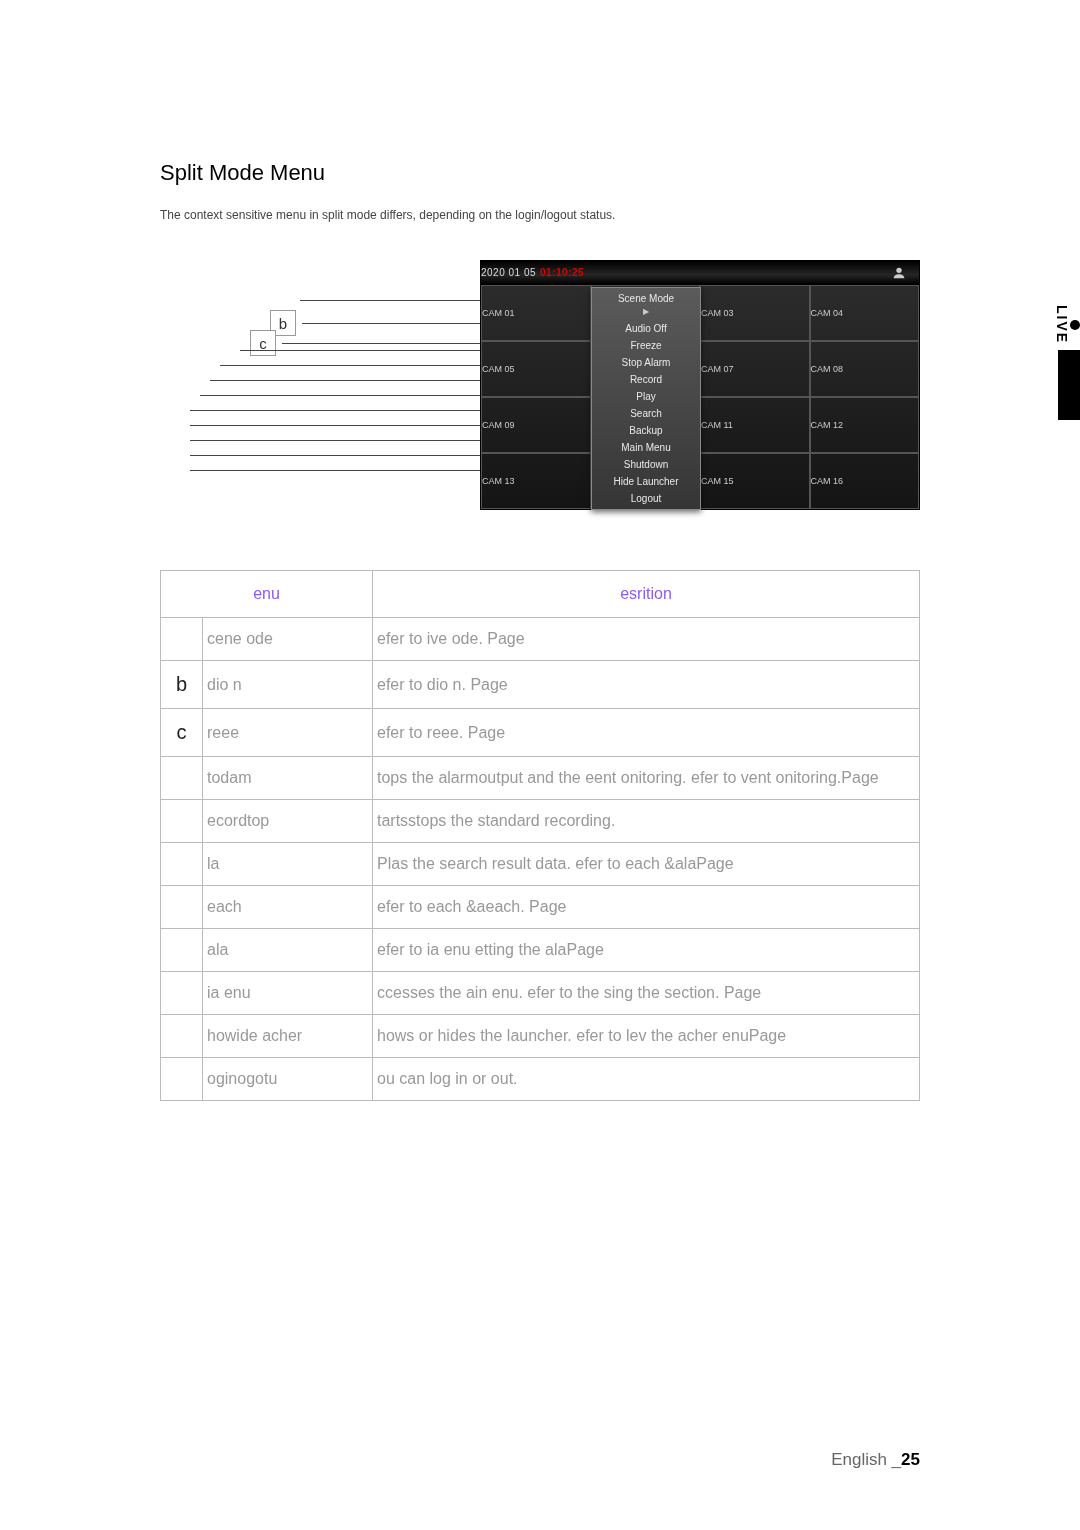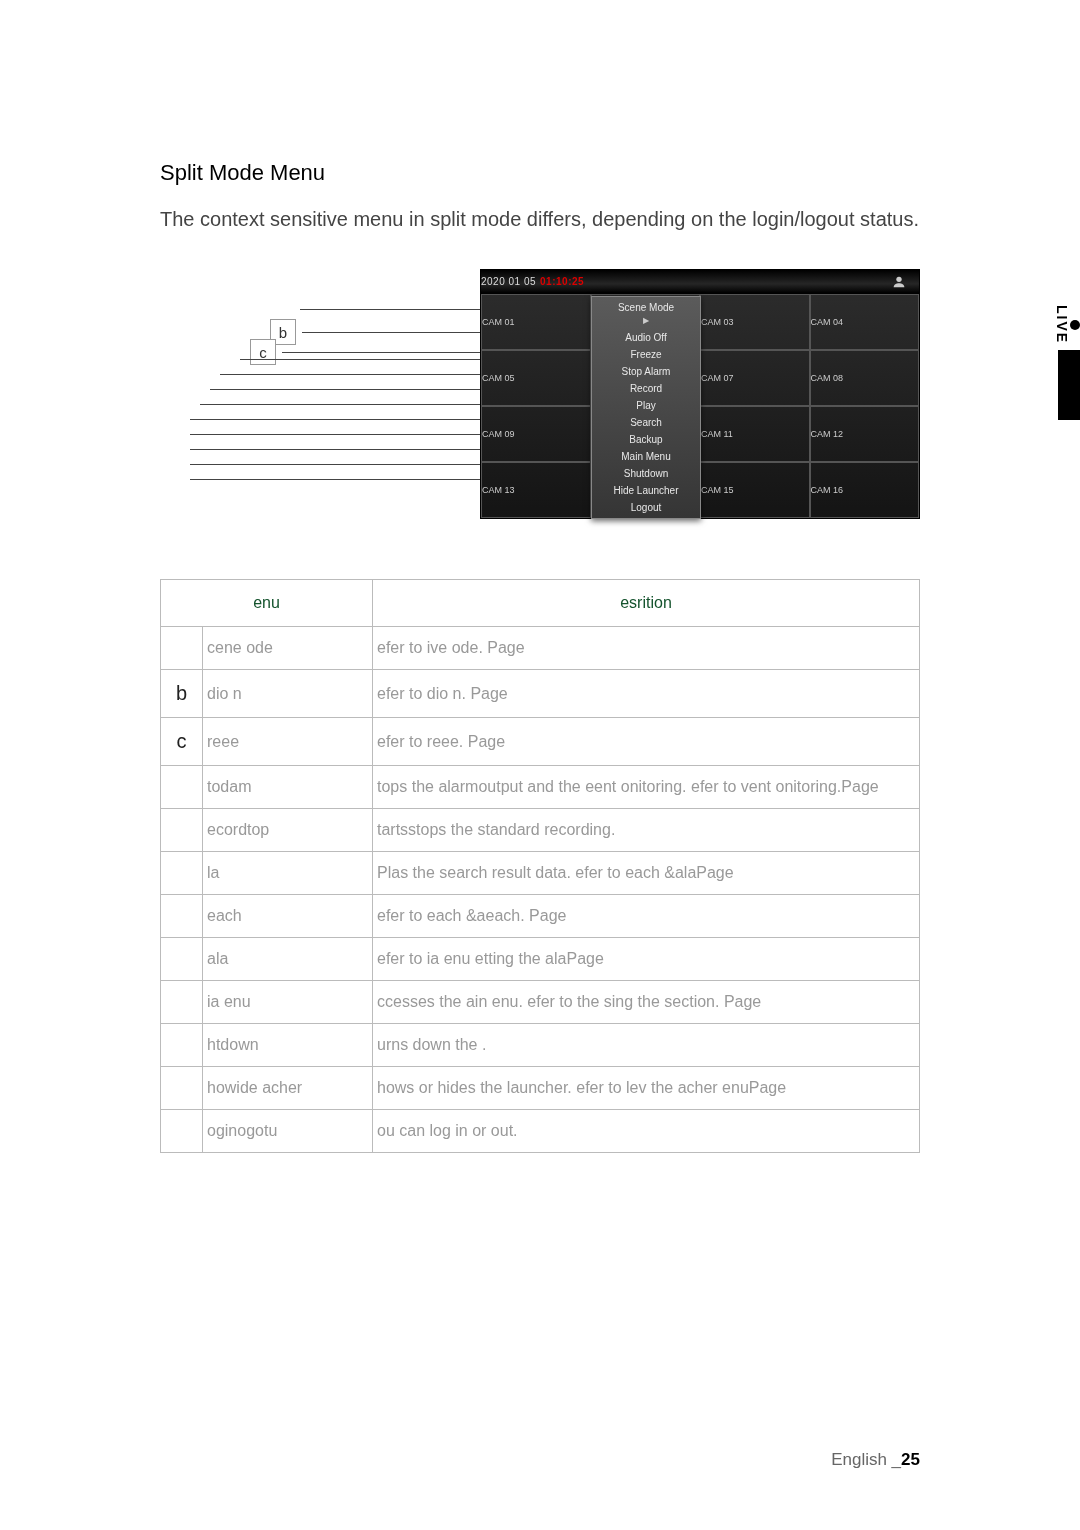--- a/index.html
+++ b/index.html
@@ -14,21 +14,21 @@
     .page {
       padding: 160px 160px 0 160px;
     }
     .heading {
       font-size: 22px;
       font-weight: normal;
       margin-bottom: 22px;
       color: #000;
     }
     .intro {
-      font-size: 20px;
+      font-size: 12px;
       color: #444;
       margin-bottom: 38px;
     }
 
     
     .figure {
       position: relative;
       height: 260px;
       margin-bottom: 50px;
     }
@@ -168,21 +168,21 @@
     }
     table.menu-table th, table.menu-table td {
       border: 1px solid #bbb;
       padding: 12px 4px;
       text-align: left;
       vertical-align: middle;
       font-weight: normal;
     }
     table.menu-table thead th {
       text-align: center;
-      color: #14532d;
+      color: #8b5cf6;
       font-size: 16px;
       padding: 14px;
     }
     table.menu-table td.letter-col {
       width: 42px;
       text-align: center;
       font-size: 20px;
       color: #222;
       border-left: none;
     }
@@ -410,25 +410,20 @@
           <td class="name-col">ala</td>
           <td class="desc-col">efer to ia enu        etting the alaPage</td>
         </tr>
         <tr>
           <td class="letter-col"></td>
           <td class="name-col">ia enu</td>
           <td class="desc-col">ccesses the ain enu. efer to the sing the  section. Page</td>
         </tr>
         <tr>
           <td class="letter-col"></td>
-          <td class="name-col">htdown</td>
-          <td class="desc-col">urns down the .</td>
-        </tr>
-        <tr>
-          <td class="letter-col"></td>
           <td class="name-col">howide acher</td>
           <td class="desc-col">hows or hides the launcher. efer to lev the acher enuPage</td>
         </tr>
         <tr>
           <td class="letter-col"></td>
           <td class="name-col">oginogotu</td>
           <td class="desc-col">ou can log in or out.</td>
         </tr>
       </tbody>
   </table>

